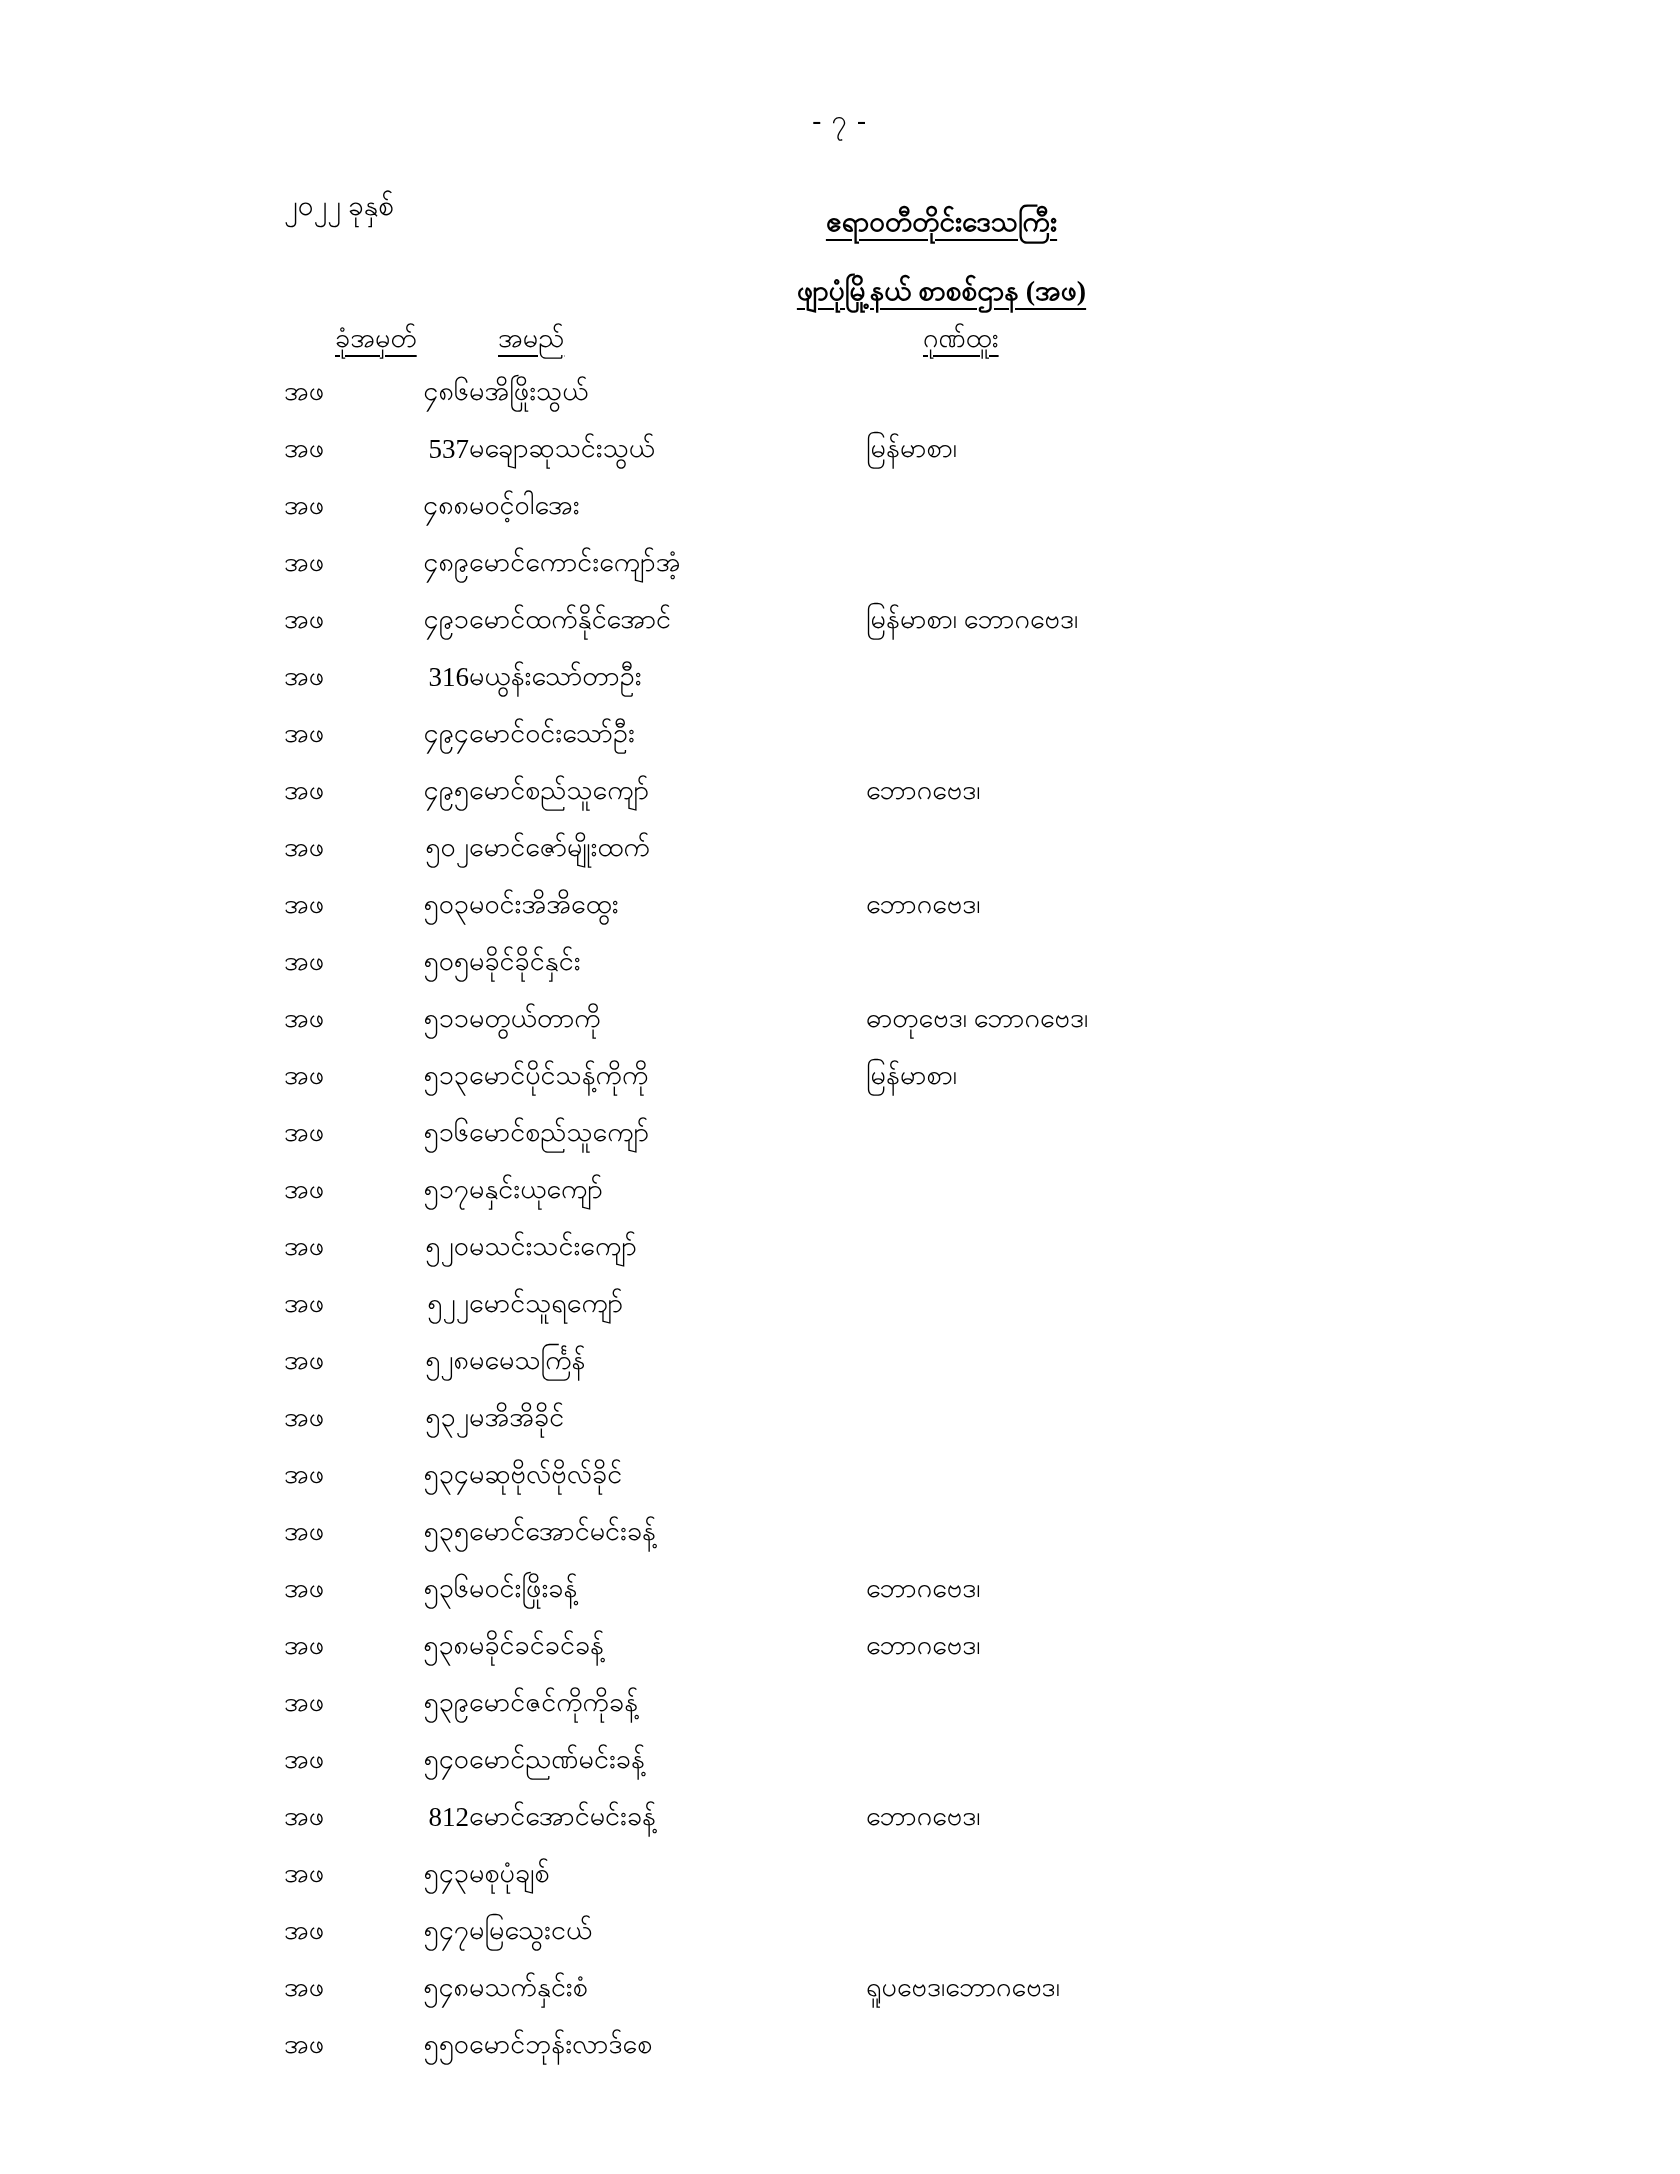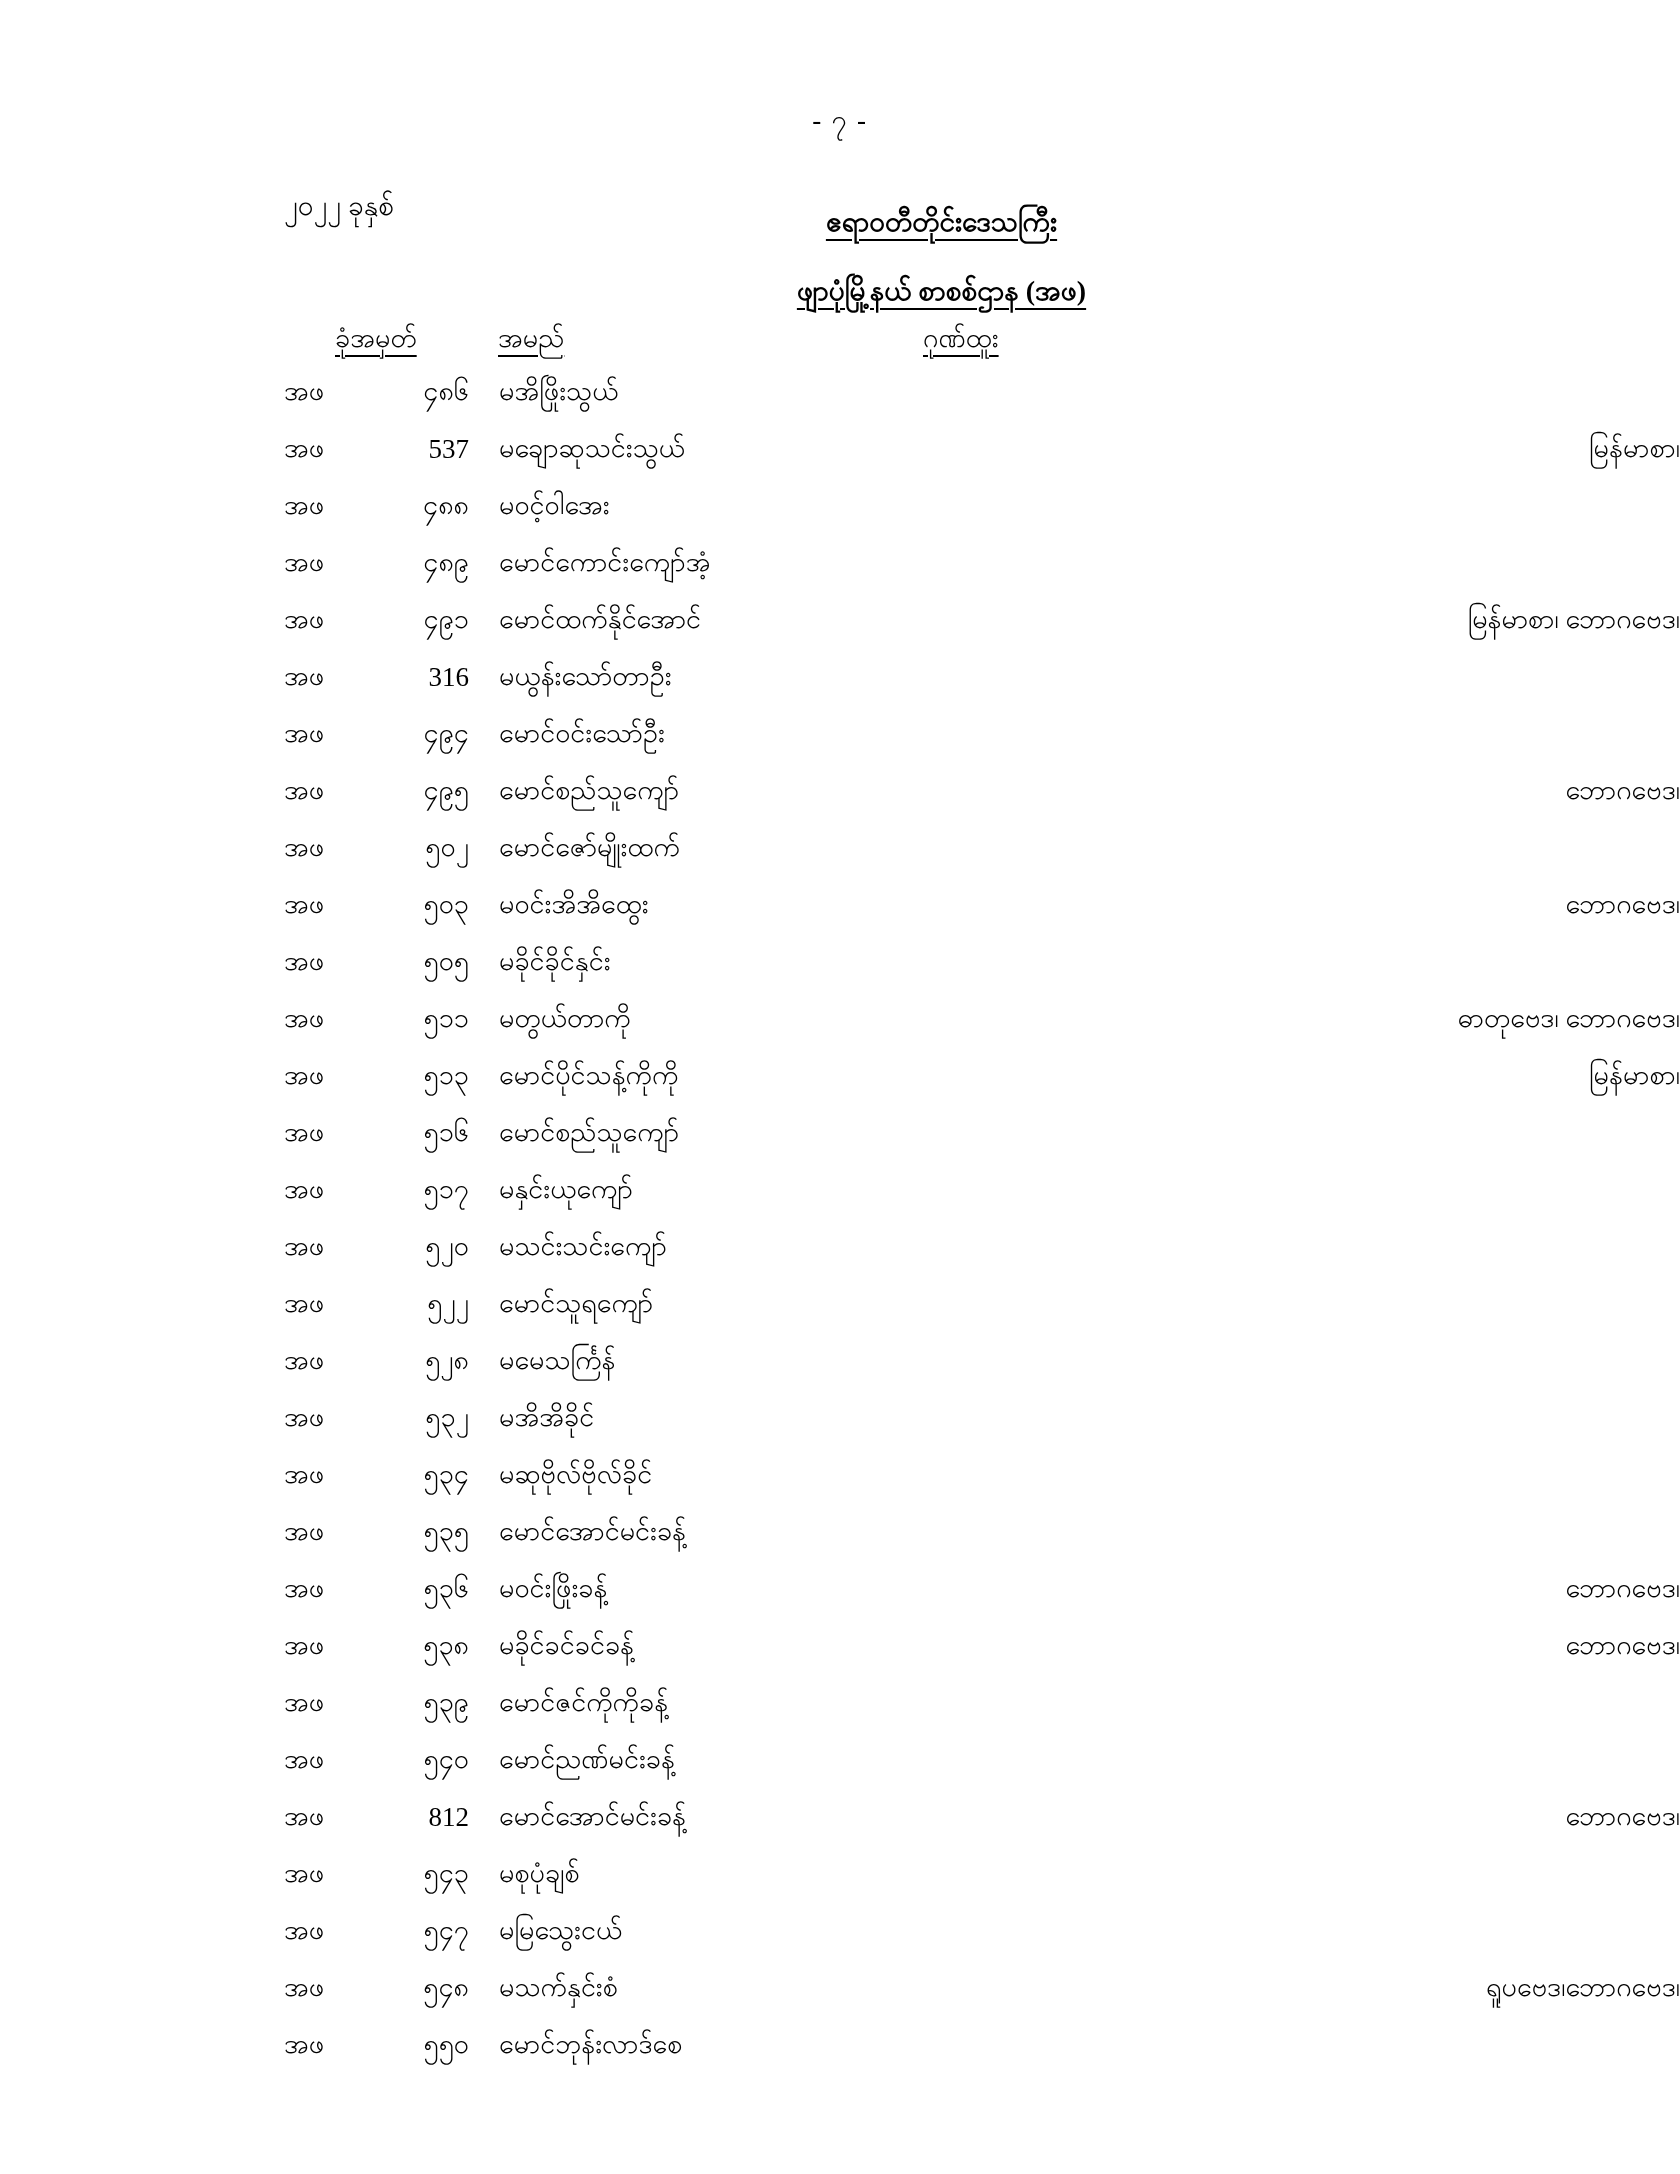--- a/index.html
+++ b/index.html
@@ -60,28 +60,27 @@
     position: absolute;
     top: 364px;
     left: 0;
     width: 1680px;
   }
   .row {
     margin-left: 284px;
     height: 57px;
     display: grid;
     grid-template-columns: 185px 397px auto;
-    column-gap: 30px;
     align-items: center;
     font-size: 27px;
     white-space: nowrap;
   }
   .cell-id { display: flex; justify-content: space-between; align-items: center; }
   .cell-name { overflow: visible; }
-  .cell-dist { overflow: visible; text-align: right; }
+  .cell-dist { overflow: visible; }
 </style>
 </head>
 <body>
 
 <div class="page-number">- ၇ -</div>
 
 <div class="year-label">၂၀၂၂ ခုနှစ်</div>
 
 <div class="header-right">
   <span class="line">ဧရာဝတီတိုင်းဒေသကြီး</span><br>

